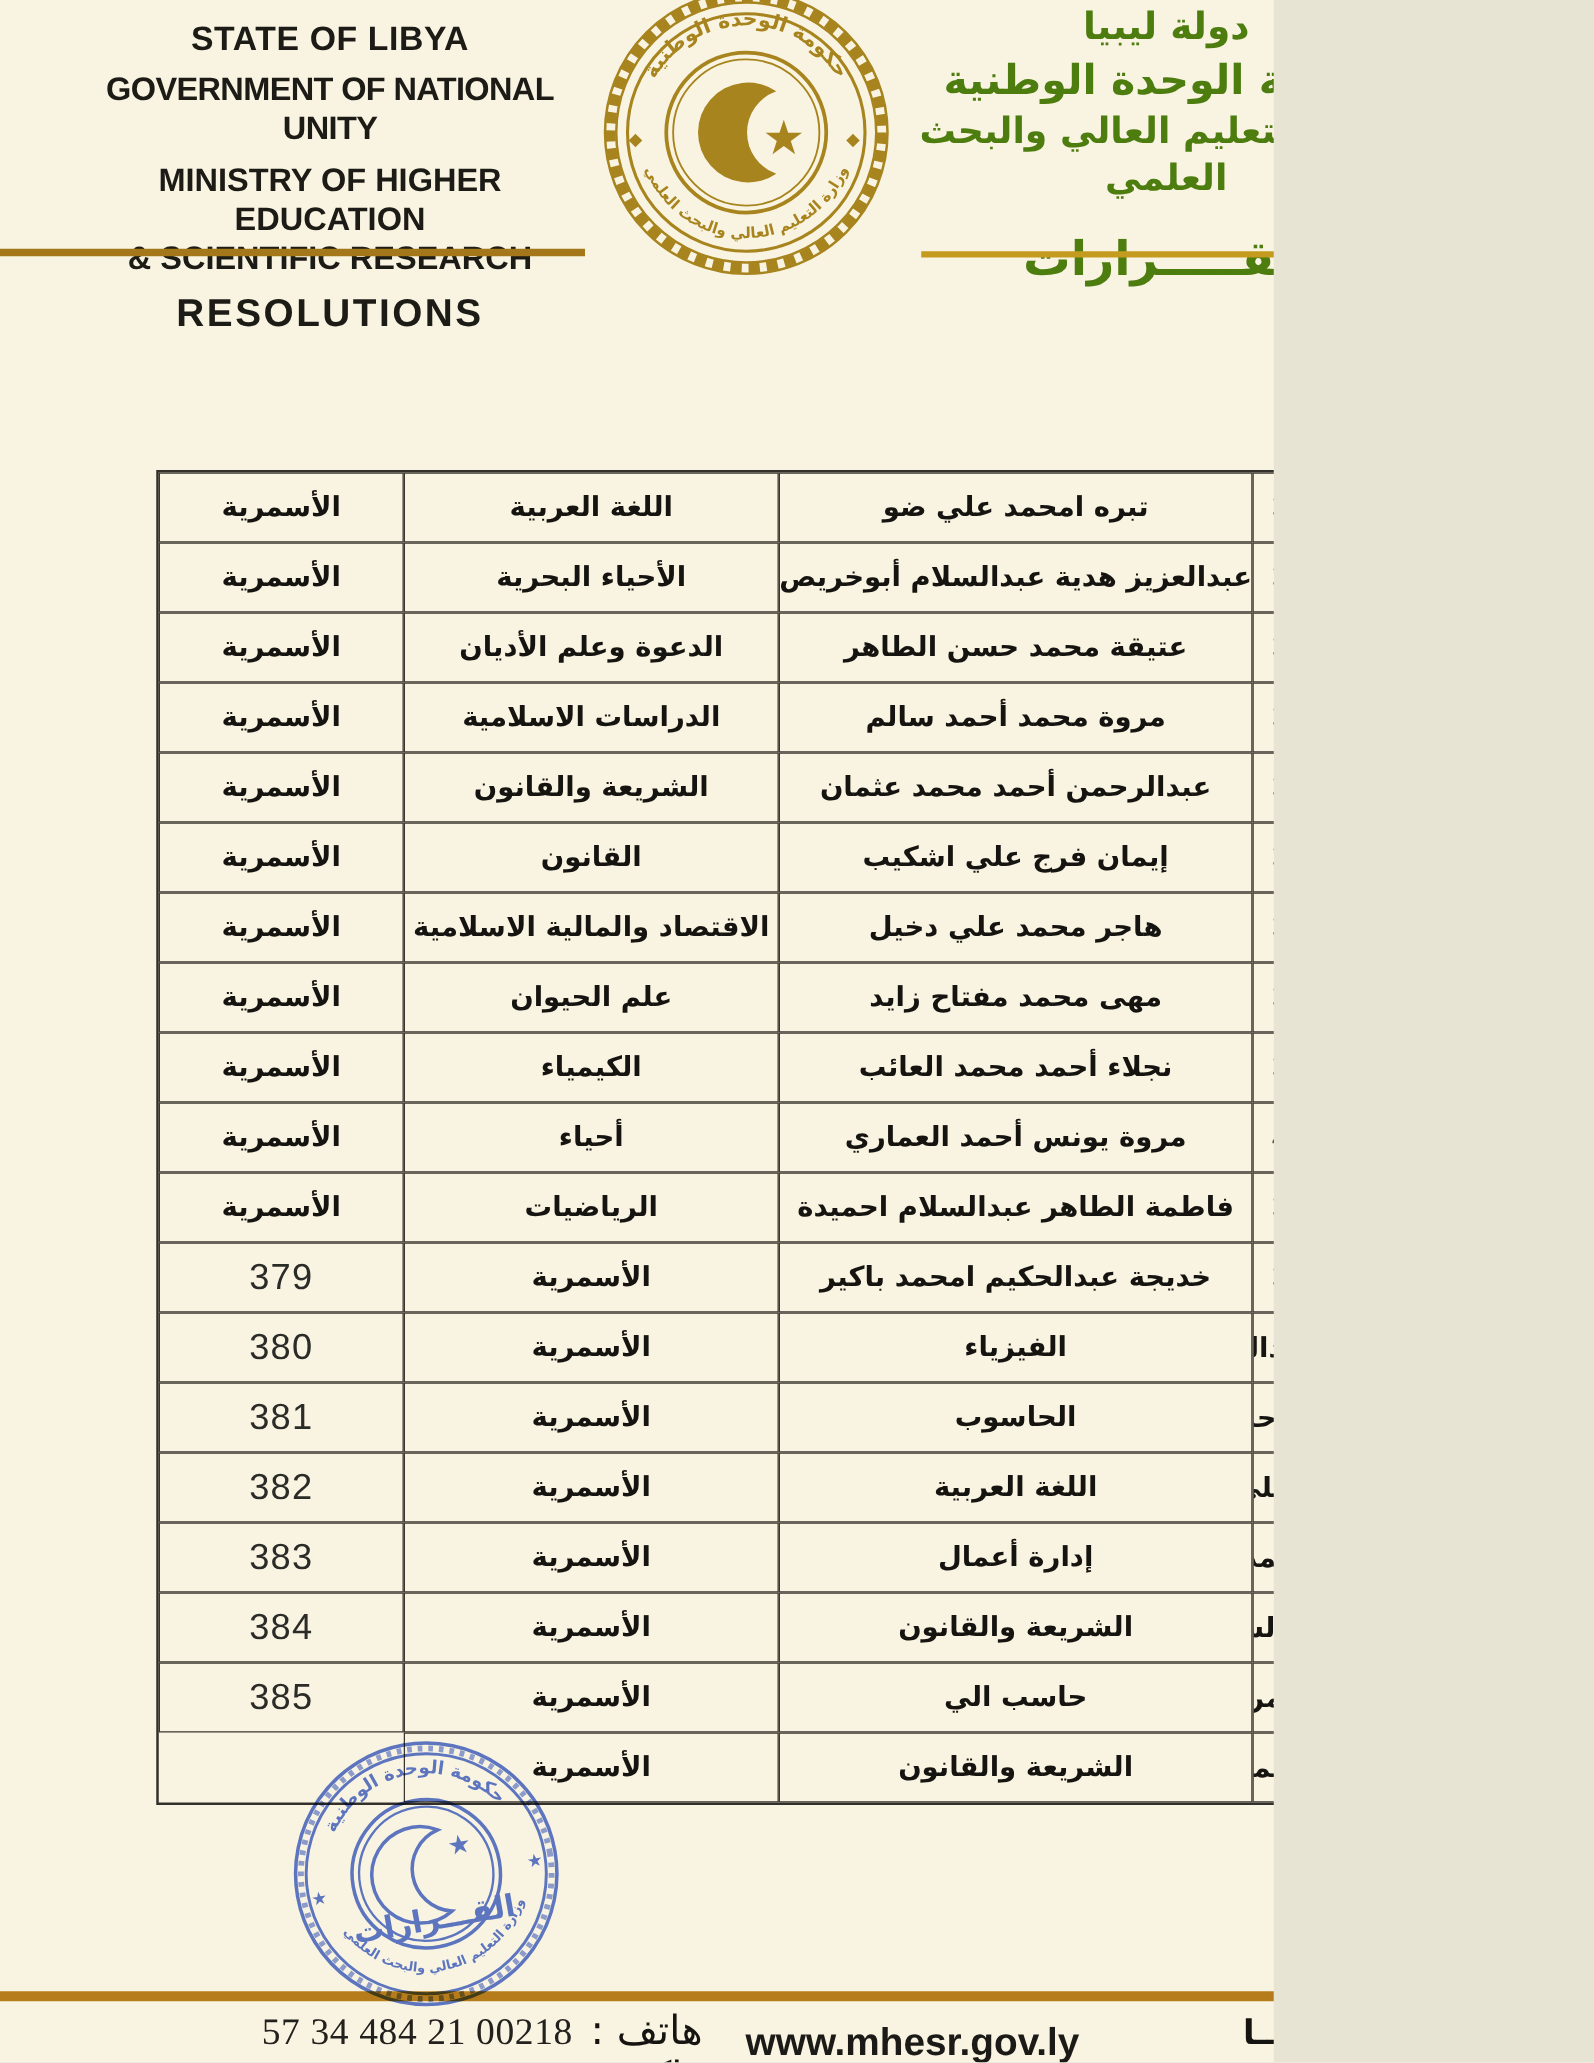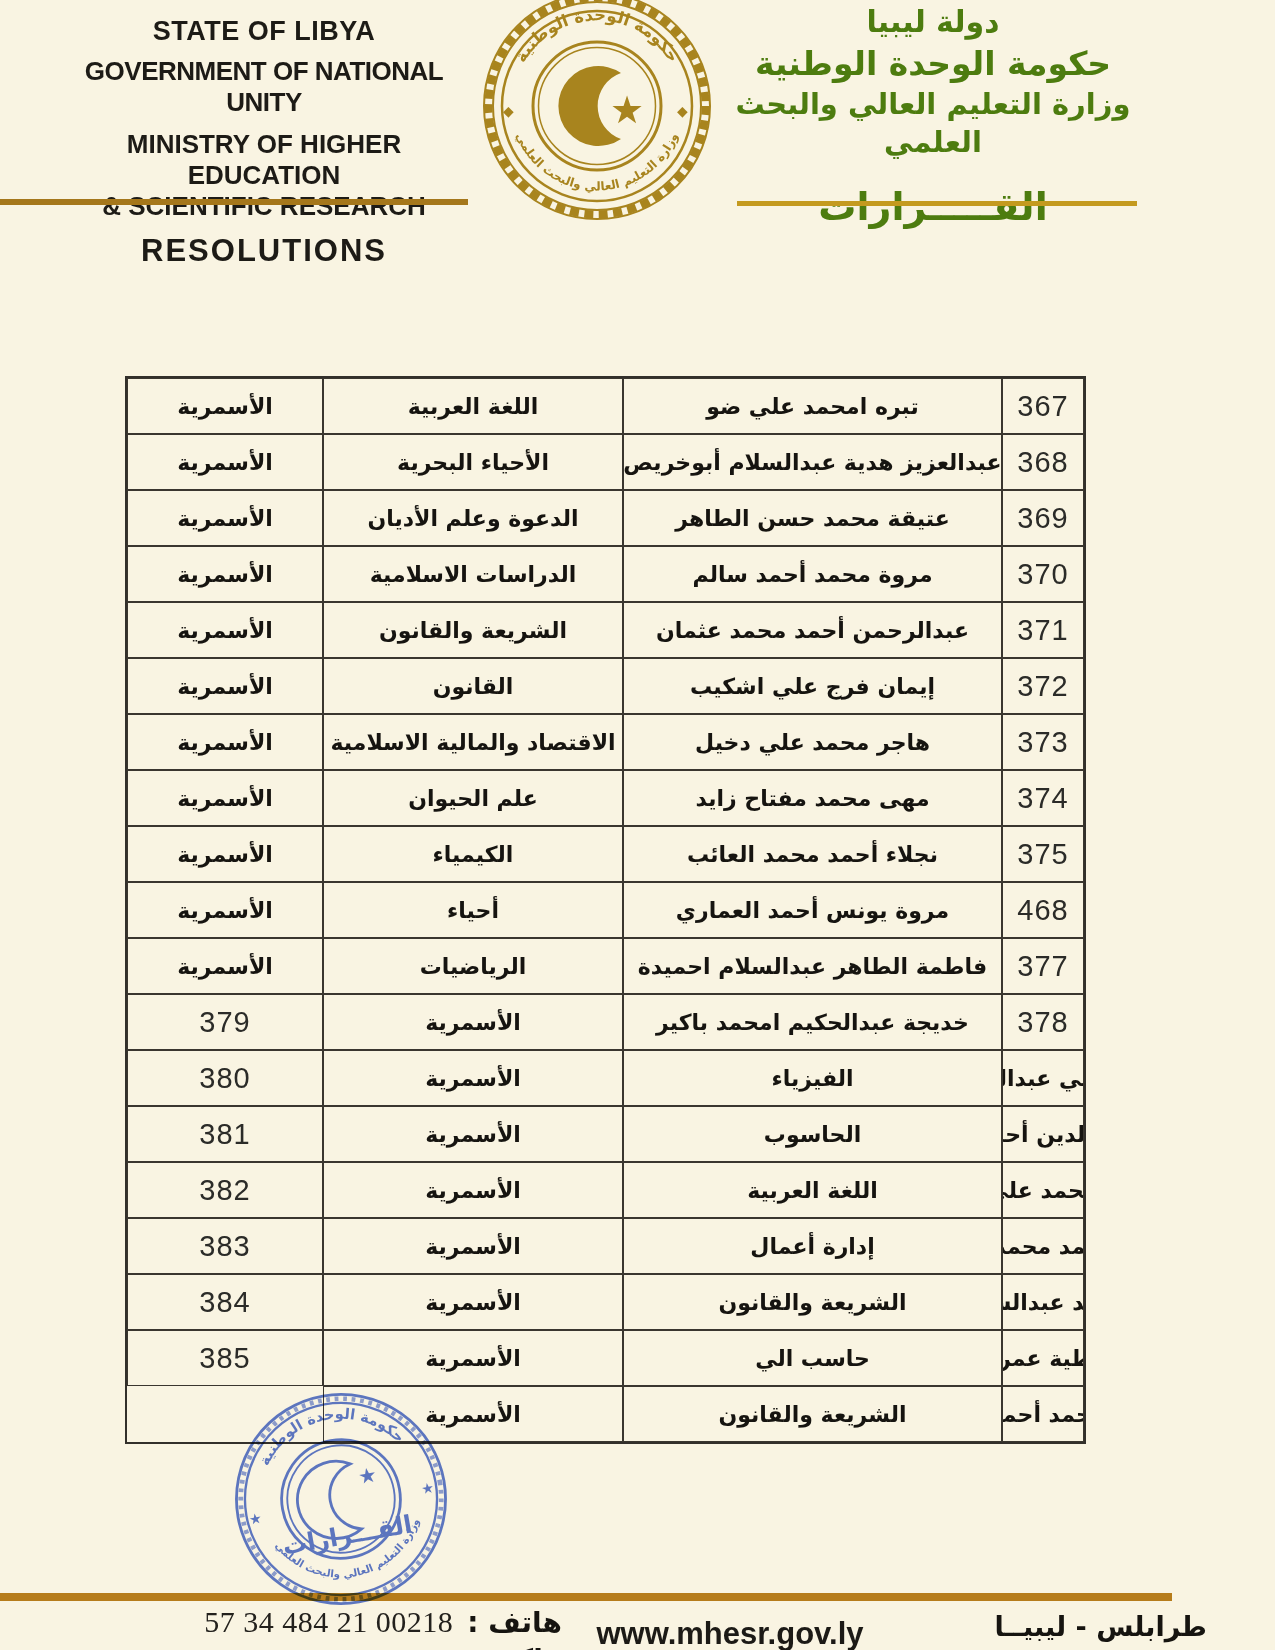--- a/index.html
+++ b/index.html
@@ -1,17 +1,17 @@
 <!DOCTYPE html>
 <html lang="ar"><head>
 <meta charset="utf-8">
 <style>
   html,body{margin:0;padding:0;background:#e8e4d4;}
   .page{
-    position:relative;width:1275px;height:1650px;overflow:hidden;
+    position:relative;width:1019px;height:1650px;overflow:hidden;
     background:#f9f4e2;color:#161410;
     font-family:"DejaVu Sans",sans-serif;
   }
   
   .hdr-en{
     position:absolute;left:58px;top:16px;width:412px;text-align:center;
     font-family:"Liberation Sans",sans-serif;font-weight:bold;color:#1d1b16;
   }
   .en1{font-size:27px;letter-spacing:.5px;margin-bottom:9px}
   .en2{font-size:26px;letter-spacing:-.5px;margin-bottom:11px}
@@ -47,21 +47,21 @@
     opacity:.88;mix-blend-mode:multiply;z-index:5;
   }
   
   .rule-footer{position:absolute;left:0;top:1593px;width:1172px;height:8px;background:#b67c1b}
   .phone-line{
     position:absolute;left:150px;width:412px;direction:rtl;
     display:flex;align-items:baseline;gap:14px;white-space:nowrap;
   }
   .phone-1{top:1605px}
   .phone-2{top:1642px}
-  .phone-label{font-weight:bold;font-size:28px}
+  .phone-label{font-weight:normal;font-size:32px}
   .phone-num{font-family:Liberation Serif, serif;font-size:30px;color:#23211d;letter-spacing:.5px}
   .website{
     position:absolute;left:560px;top:1616px;width:340px;text-align:center;
     font-family:"Liberation Sans",sans-serif;font-size:31px;font-weight:600;color:#1c1a16;
   }
   .location{
     position:absolute;left:992px;top:1611px;width:215px;
     direction:rtl;font-weight:bold;font-size:27px;
   }
 </style>

